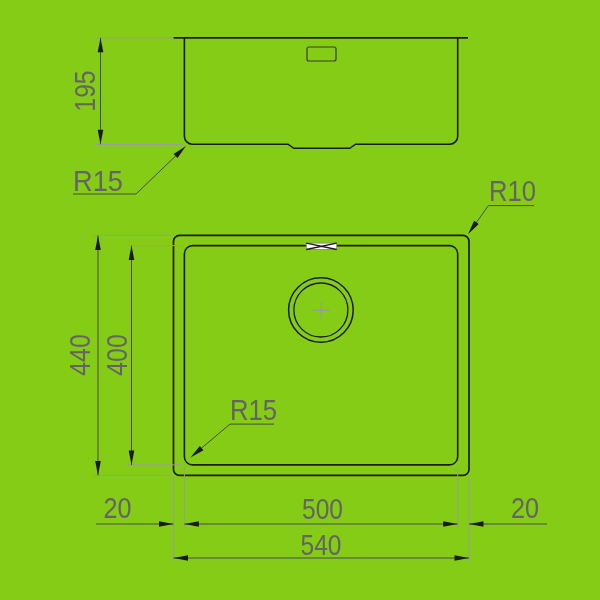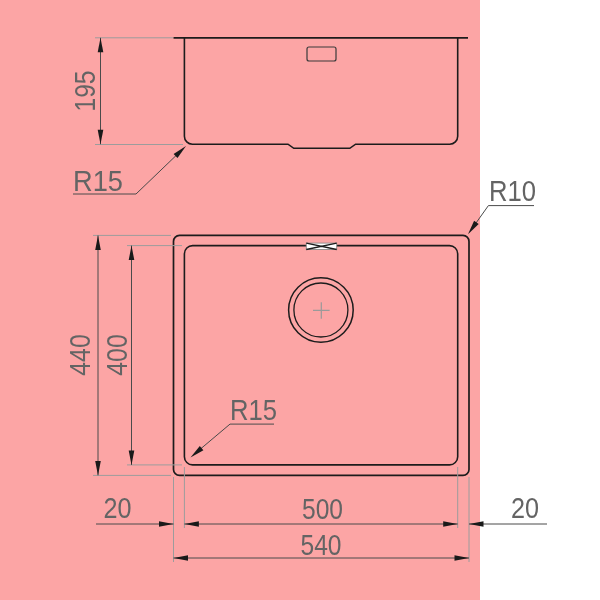--- a/index.html
+++ b/index.html
@@ -1,16 +1,16 @@
 <!DOCTYPE html>
 <html><head>
 <meta charset="utf-8">
 <style>
   html,body{margin:0;padding:0;background:#ffffff;}
-  .wrap{width:480px;height:600px;position:relative;background:#fca5a5;}
+  .wrap{width:600px;height:600px;position:relative;background:#84cc16;}
   svg{display:block;}
   text{font-family:"Liberation Sans",sans-serif;fill:#646464;}
 </style>
 </head>
 <body>
 <div class="wrap">
 <svg width="600" height="600" viewBox="0 0 600 600">
 <defs>
 </defs>
 

